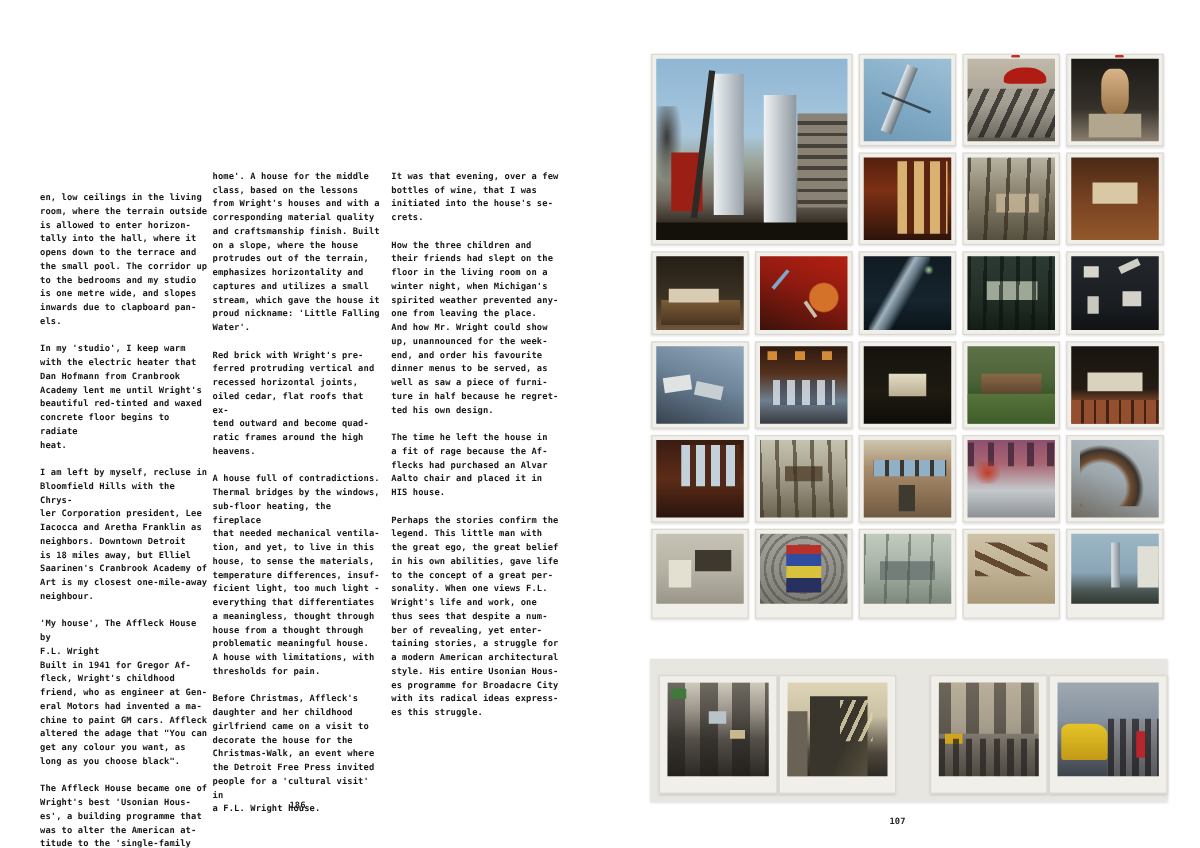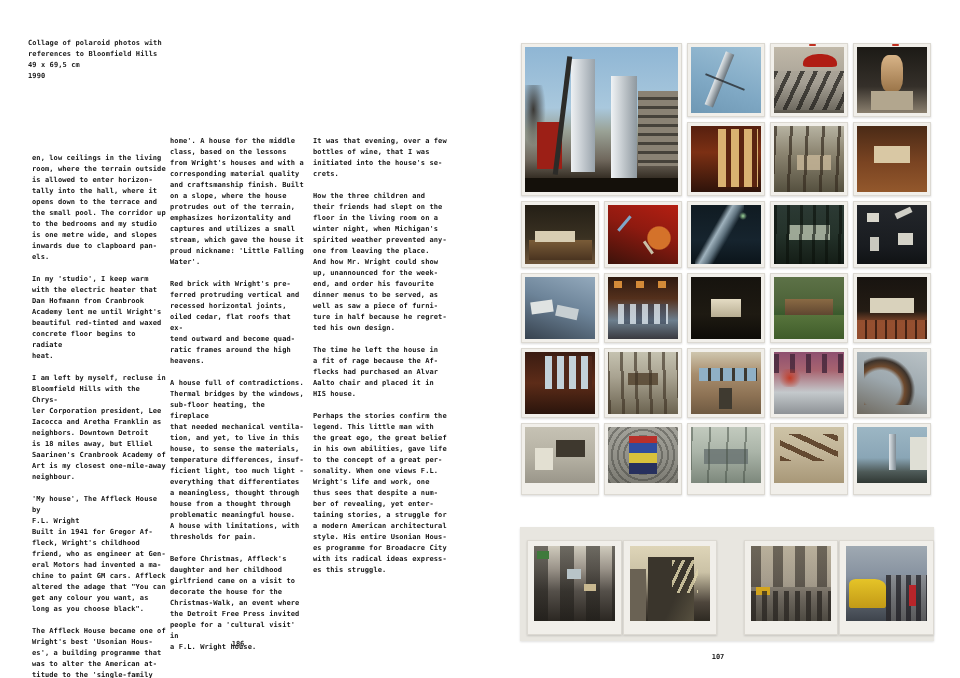--- a/index.html
+++ b/index.html
@@ -36,24 +36,20 @@
   .bottom-board .pframe.b1{width:96px;margin-left:7px;}
   .bottom-board .pframe.b2{width:94px;margin-left:1px;}
   .bottom-board .spacer{width:28px;height:95px;}
   .bottom-board .pframe.b3{width:94px;margin-left:0;}
   .bottom-board .pframe.b4{width:96px;margin-left:1px;}
 </style>
 </head>
 <body>
 
 <div class="page" id="page-left">
-  <div class="caption">Collage of polaroid photos with
-references to Bloomfield Hills
-49 x 69,5 cm
-1990</div>
   <div class="tcol" id="col1">en, low ceilings in the living
 room, where the terrain outside
 is allowed to enter horizon-
 tally into the hall, where it
 opens down to the terrace and
 the small pool. The corridor up
 to the bedrooms and my studio
 is one metre wide, and slopes
 inwards due to clapboard pan-
 els.

